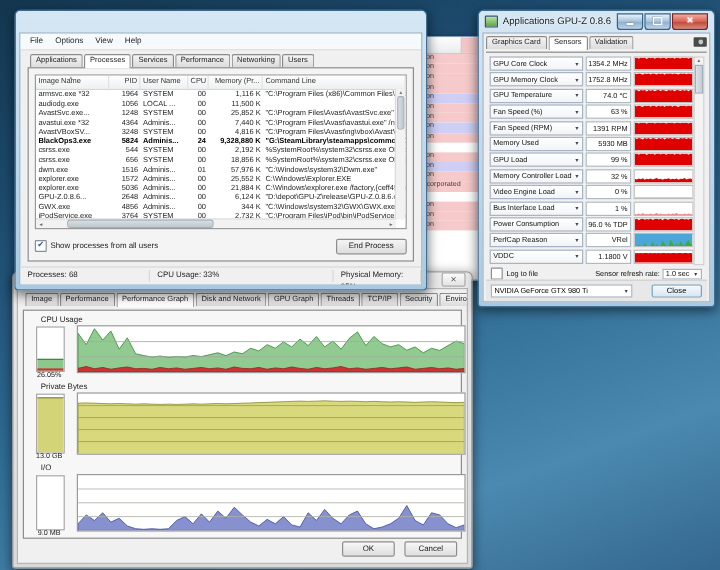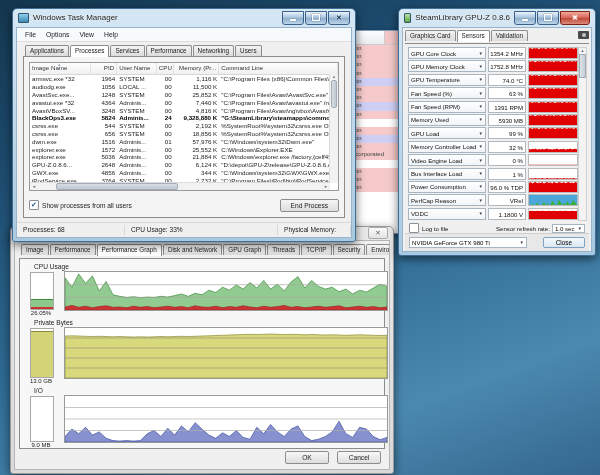--- a/index.html
+++ b/index.html
@@ -199,33 +199,20 @@
           </div>
       </div>
       <div class="pe-btns">
         <div class="pe-btn">OK</div>
         <div class="pe-btn">Cancel</div>
       </div>
     </div>
   </div>
 
   <div class="win" id="tm">
-    <div class="titlebar">
-      <span class="appicon"></span>
-      <span>Windows Task Manager</span>
-      <span class="caps">
-        <span class="cap">
-            <span class="glyph-min"></span>
-          </span>
-        <span class="cap">
-            <span class="glyph-max"></span>
-          </span>
-        <span class="cap">✕</span>
-      </span>
-    </div>
     <div class="client">
       <div class="menubar" id="tm-menu">
           <span class="menuitem">File</span>
           <span class="menuitem">Options</span>
           <span class="menuitem">View</span>
           <span class="menuitem">Help</span>
         </div>
       <div class="tm-body">
         <div class="tm-tabwrap">
           <div class="tabs" id="tm-tabs">
@@ -381,21 +368,21 @@
             <div class="statcell" style="width: 140px;">CPU Usage: 33%</div>
             <div class="statcell" style="flex: 1 1 0%;">Physical Memory: 95%</div>
           </div>
       </div>
     </div>
   </div>
 
   <div class="win" id="gz">
     <div class="titlebar">
       <span class="appicon" style="background:linear-gradient(#b8e3a5,#5ba53c)"></span>
-      <span>SteamLibrary GPU-Z 0.8.6</span>
+      <span>Applications GPU-Z 0.8.6</span>
       <span class="caps">
         <span class="cap">
             <span class="glyph-min"></span>
           </span>
         <span class="cap">
             <span class="glyph-max"></span>
           </span>
         <span class="cap close">✕</span>
       </span>
     </div>

